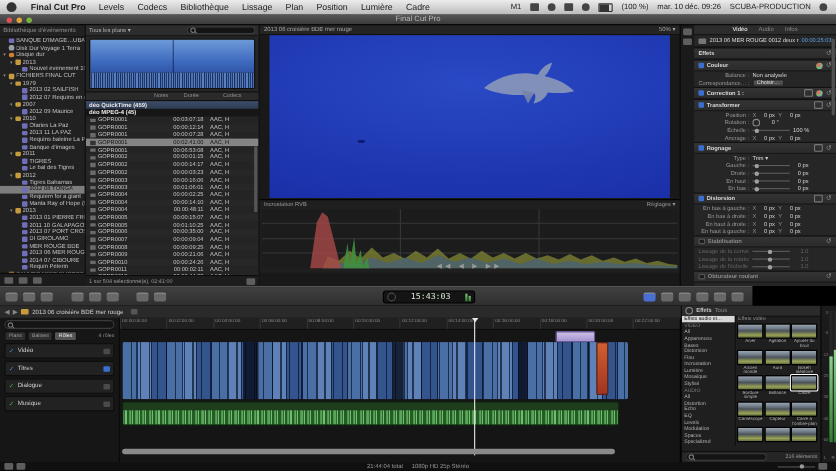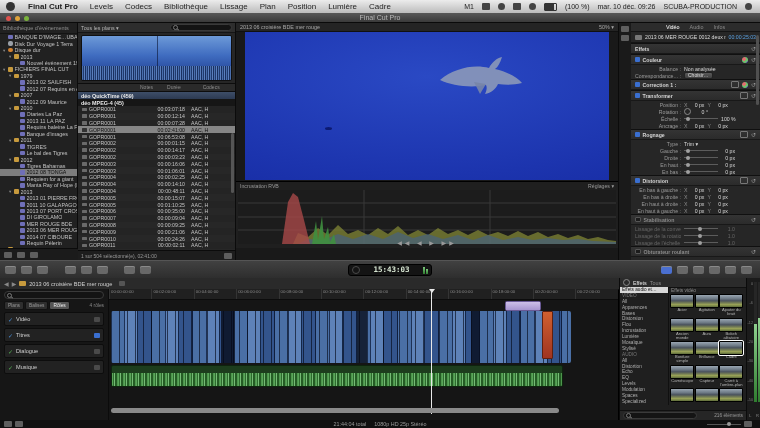--- a/index.html
+++ b/index.html
@@ -105,21 +105,21 @@
   .prow .xy{color:#8a8a8a;} .prow .pv{color:#d8d8d8;min-width:14px;text-align:right;white-space:nowrap;}
   .prow.dim .pl,.prow.dim .pv{color:#666;}
   .sl{height:1px;background:#5c5c5c;width:34px;position:relative;flex:0 0 auto;}
   .sl i{position:absolute;width:4px;height:4px;border-radius:50%;background:#a0a0a0;top:-1.5px;left:2px;}
   .sl.mid i{left:14px;}
   .dial{width:5px;height:5px;border-radius:50%;border:1px solid #888;position:relative;flex:0 0 auto;}
   .btn{background:linear-gradient(#5a5a5a,#404040);border:1px solid #222;border-radius:2px;color:#ddd;padding:0 3px;height:5.5px;line-height:5.5px;font-size:5px;}
   #insp-scroll{position:absolute;right:1px;top:12px;width:3px;height:70px;border-radius:2px;background:#505050;}
 
   
-  #toolbar{left:0;top:260px;width:760px;height:17px;background:linear-gradient(#414141,#2e2e2e);border-top:1px solid #555;border-bottom:1px solid #090909;display:flex;align-items:center;font-weight:bold;}
+  #toolbar{left:0;top:260px;width:684px;height:17px;background:linear-gradient(#414141,#2e2e2e);border-top:1px solid #555;border-bottom:1px solid #090909;display:flex;align-items:center;}
   .tbi{width:11px;height:8px;background:#686868;border-radius:2px;margin:0 2.5px;box-shadow:inset 0 1px 0 #8a8a8a;}
   .tbi.hl{background:#4a6fd0;}
   #dashboard{position:absolute;left:348px;top:2.5px;width:84px;height:12px;background:#141414;border-radius:3px;border:1px solid #000;display:flex;align-items:center;padding:0 3px;box-sizing:border-box;}
   #dashboard .dl{width:6px;height:6px;border:1px solid #4a4a4a;border-radius:50%;}
   #dashboard .tc{flex:1;text-align:center;font-family:"DejaVu Sans Mono",monospace;font-size:7.5px;color:#d7e6d2;}
   #dashboard .am{display:flex;gap:1px;align-items:flex-end;height:8px;}
   #dashboard .am i{width:2px;background:linear-gradient(#7ac77a,#2f7d2f);height:7px;} #dashboard .am i:last-child{height:5px;}
   #tb-right{position:absolute;right:6px;display:flex;}
 
   

